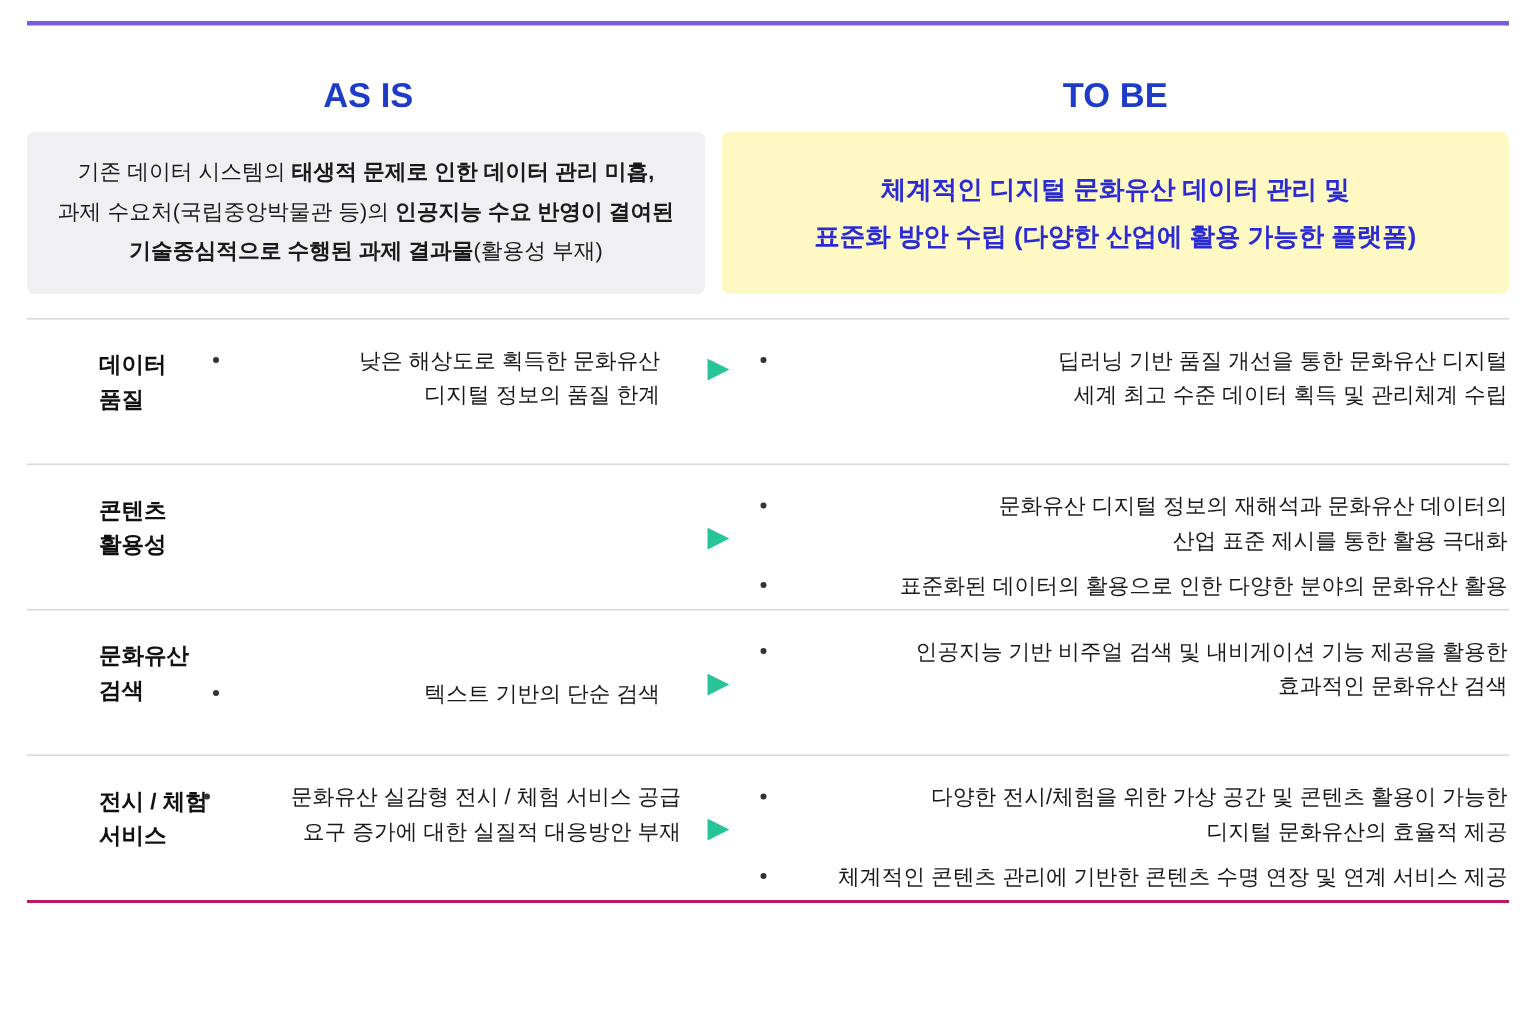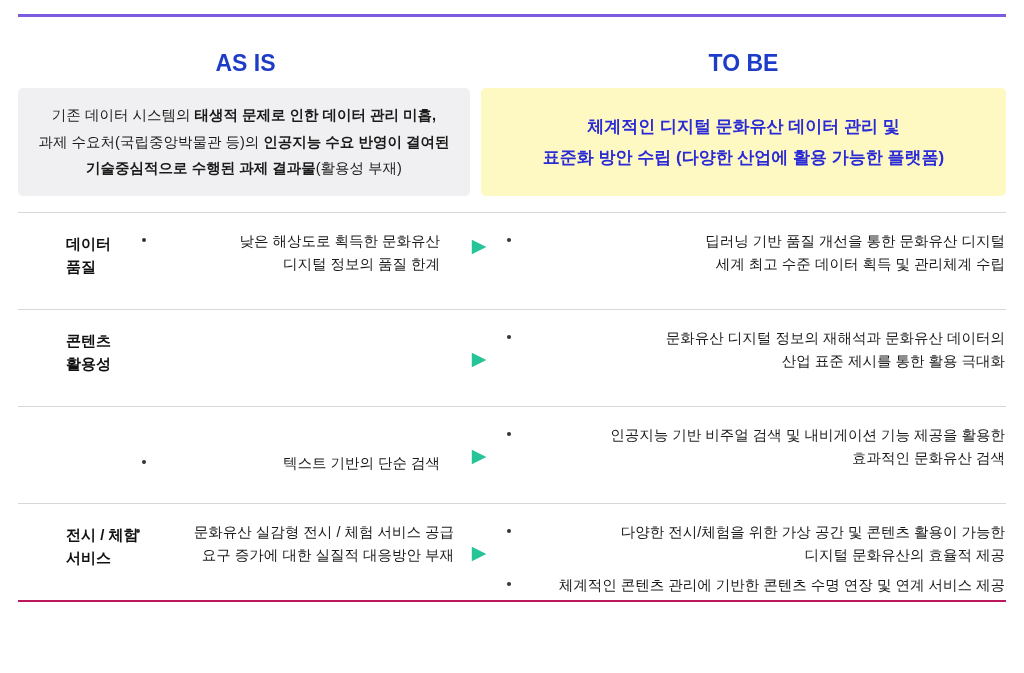--- a/index.html
+++ b/index.html
@@ -201,27 +201,32 @@
       <div class="row-inner">
         <div class="cat">
           <span>콘텐츠</span><br>
           <span>활용성</span>
         </div>
         <div class="arrow" style="top:22px;">▶</div>
         <div class="tobe-cell">
           <ul class="bullets">
             <li style="white-space:pre-line">문화유산 디지털 정보의 재해석과 문화유산 데이터의
 산업 표준 제시를 통한 활용 극대화</li>
-          </ul>
-        </div>
-      </div>
-    </div>
-
-    <div class="row">
-      <div class="row-inner">
+            <li style="white-space:pre-line">표준화된 데이터의 활용으로 인한 다양한 분야의 문화유산 활용</li>
+          </ul>
+        </div>
+      </div>
+    </div>
+
+    <div class="row">
+      <div class="row-inner">
+        <div class="cat">
+          <span>문화유산</span><br>
+          <span>검색</span>
+        </div>
         <div class="asis-cell" style="top:28px;">
           <ul class="bullets">
             <li style="white-space:pre-line">텍스트 기반의 단순 검색</li>
           </ul>
         </div>
         <div class="arrow" style="top:22px;">▶</div>
         <div class="tobe-cell">
           <ul class="bullets">
             <li style="white-space:pre-line">인공지능 기반 비주얼 검색 및 내비게이션 기능 제공을 활용한
 효과적인 문화유산 검색</li>

